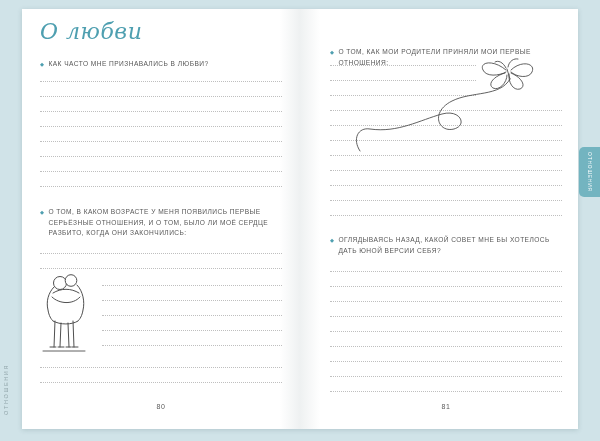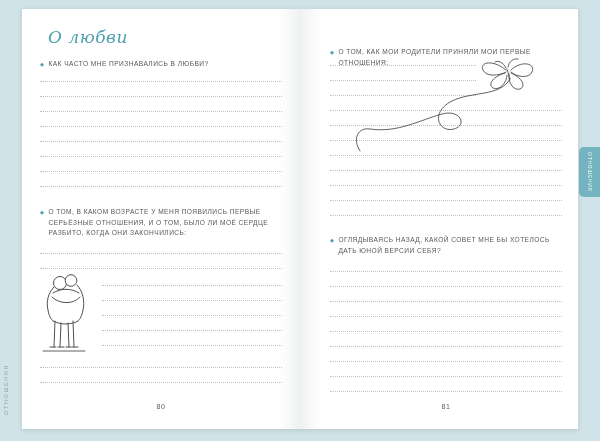--- a/index.html
+++ b/index.html
@@ -17,23 +17,23 @@
   }
   .spine{
     position:absolute;left:258px;top:0;width:40px;height:100%;
     background:linear-gradient(90deg,rgba(0,0,0,0) 0%,rgba(90,115,120,.10) 50%,rgba(0,0,0,0) 100%);
   }
   .page{position:absolute;top:0;height:100%;}
   .page-left{left:18px;width:242px;}
   .page-right{left:308px;width:232px;}
 
   .title{
-    position:absolute;top:10px;left:0;margin:8px;
+    position:absolute;top:10px;left:0;margin:0;
     font-family:"DejaVu Serif", serif;font-style:italic;font-weight:500;
-    font-size:17px;color:var(--accent,#4e9fb0);letter-spacing:.5px;
+    font-size:22px;color:var(--accent,#4e9fb0);letter-spacing:.5px;
   }
   .prompt{
     position:absolute;left:0;right:0;display:flex;align-items:flex-start;
     font-size:6.6px;line-height:1.6;letter-spacing:.45px;color:#565656;
   }
   .bullet{
     color:var(--accent,#4e9fb0);font-size:5.2px;line-height:10px;
     margin-right:4px;flex:0 0 auto;
   }
   .prompt .ptext{flex:1;}

